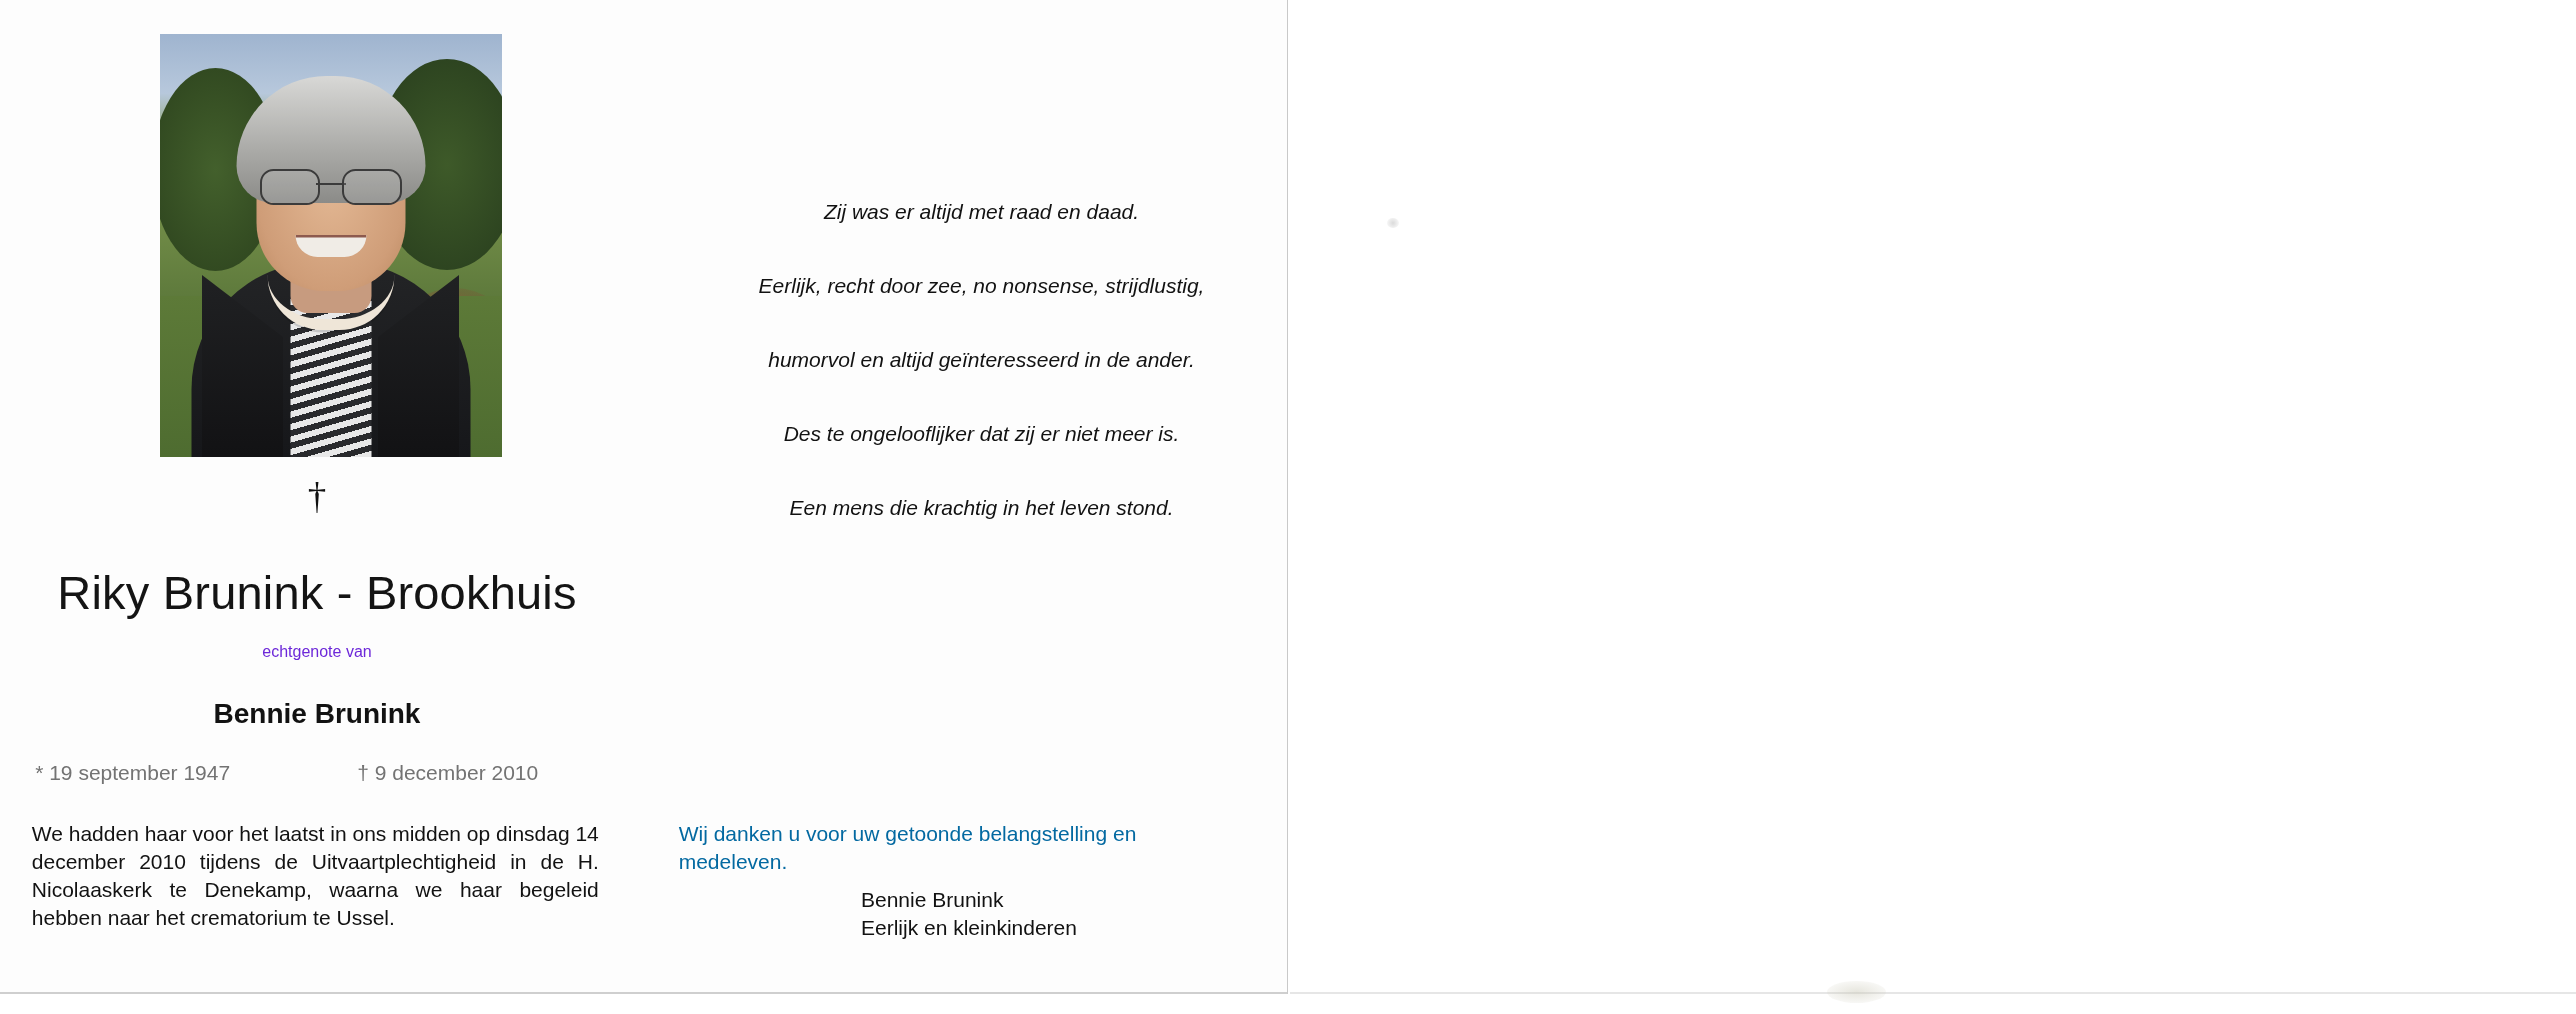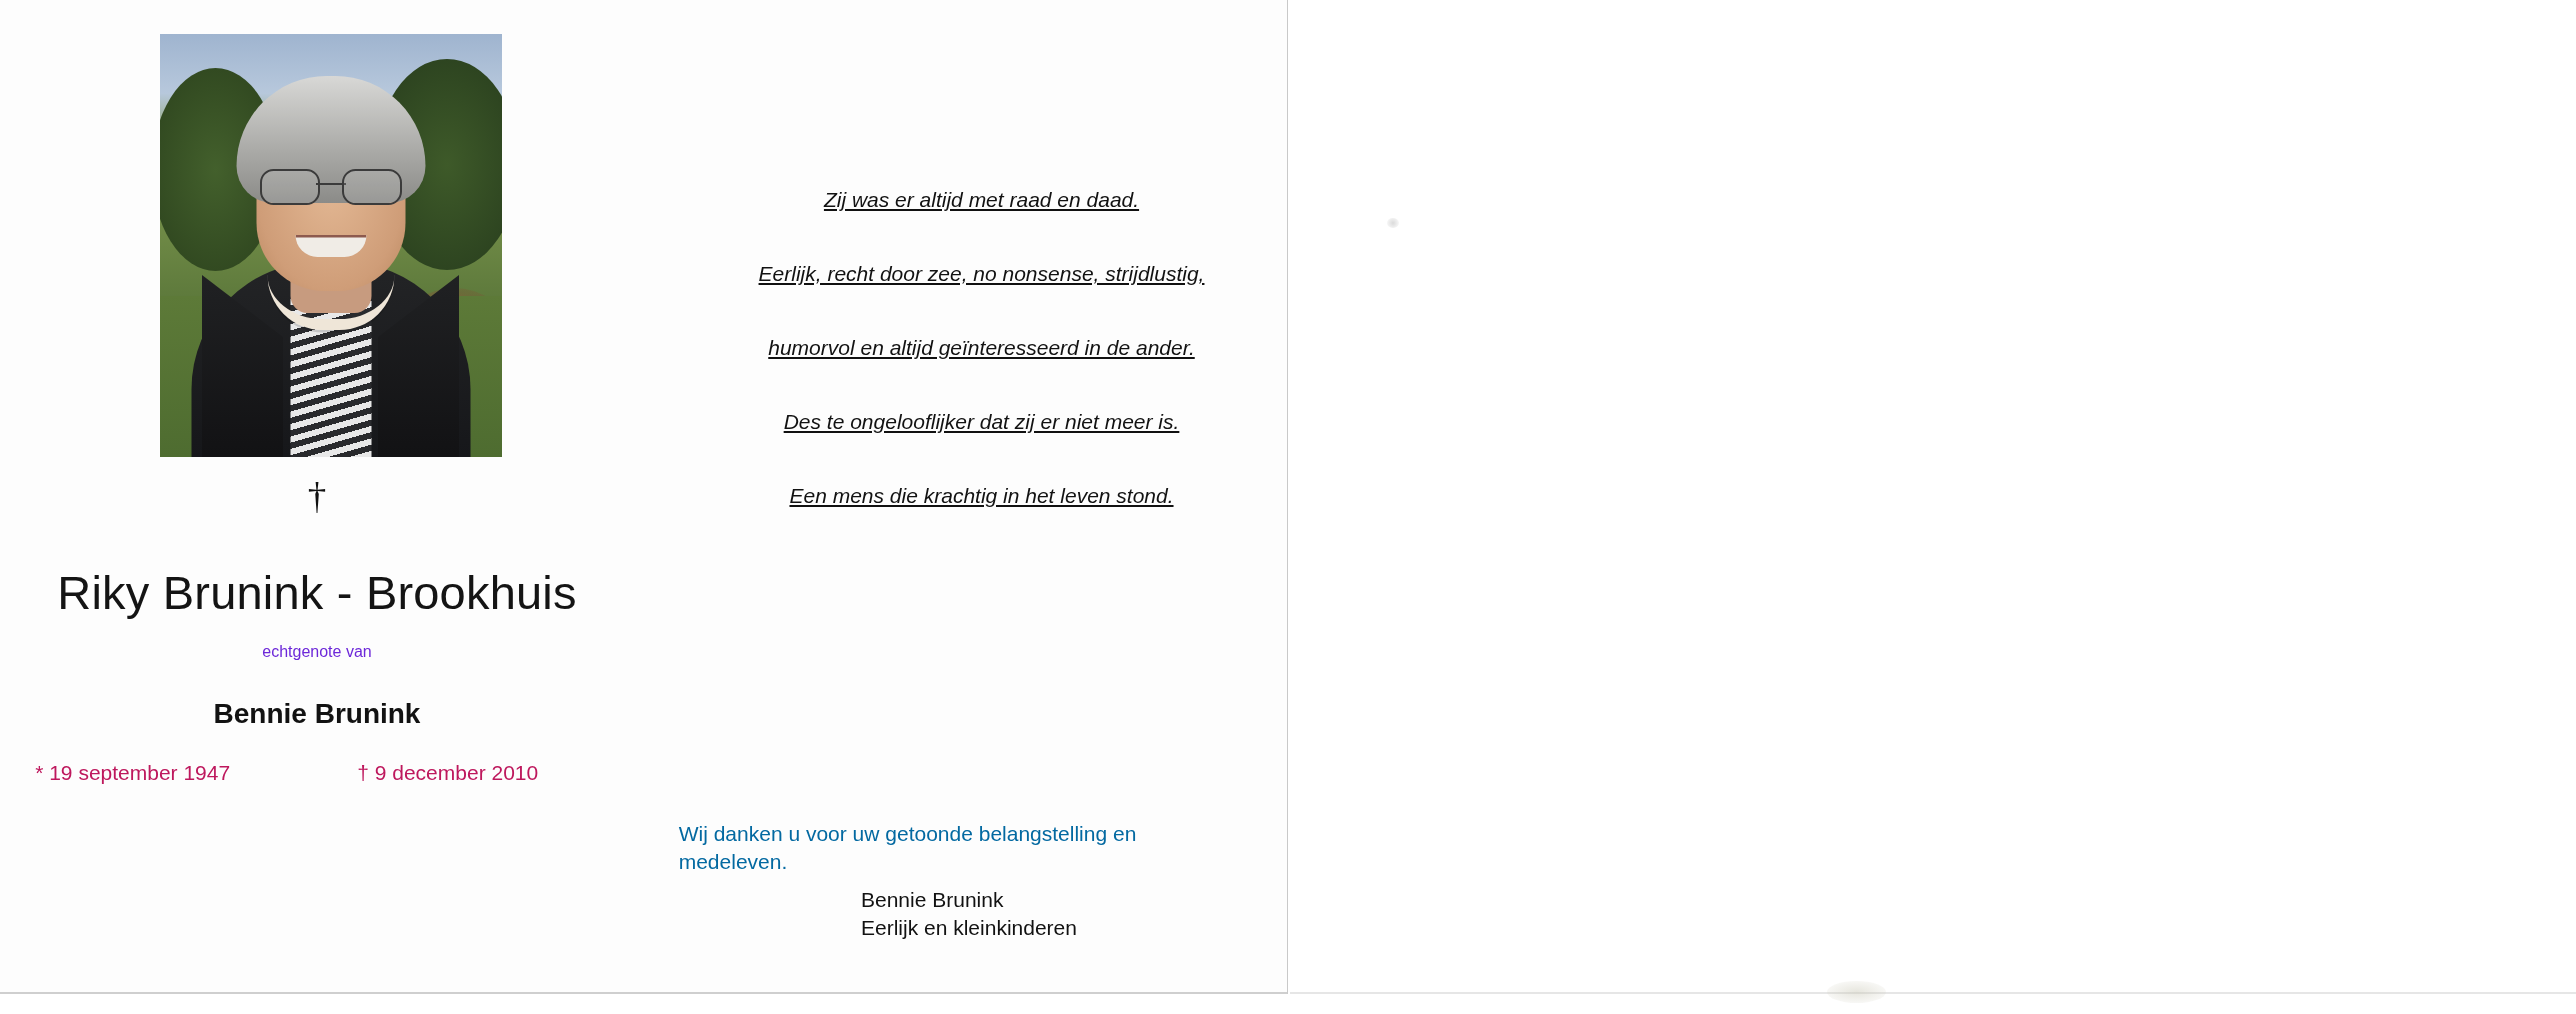--- a/index.html
+++ b/index.html
@@ -227,43 +227,42 @@
     font-weight: bold;
     color: #121212;
   }
   .dates {
     position: absolute; left: 0; right: 0; top: 744px;
     display: flex;
     justify-content: space-between;
     padding: 0 6.8px;
     box-sizing: border-box;
     font-size: 21px;
-    color: #be185d;
+    color: #737373;
   }
   .dates .birth { margin-left: 3.4px; }
   .dates .death { margin-right: 64px; }
 
   .farewell {
     position: absolute;
     left: 6.8px;
     top: 803px;
     width: 567px;
     font-size: 21px;
     line-height: 28px;
     text-align: justify;
     color: #121212;
   }
 
   
   .verse {
     position: absolute;
     left: 0;
-    top: 0;
+    top: 12px;
     width: 609px;
-    text-decoration: underline;
   }
   .verse p {
     margin: 0 0 47px 0;
     text-align: center;
     font-style: italic;
     font-size: 21px;
     line-height: 27px;
     color: #121212;
   }
   .verse p.l1 { margin-top: 169px; }
@@ -321,20 +320,21 @@
 
       <div class="name-main">Riky Brunink - Brookhuis</div>
       <div class="spouse-label">echtgenote van</div>
       <div class="spouse-name">Bennie Brunink</div>
 
       <div class="dates">
         <span class="birth">* 19 september 1947</span>
         <span class="death">† 9 december 2010</span>
       </div>
 
+      <div class="farewell">We hadden haar voor het laatst in ons midden op dinsdag 14 december 2010 tijdens de Uitvaartplechtigheid in de H. Nicolaaskerk te Denekamp, waarna we haar begeleid hebben naar het crematorium te Ussel.</div>
     </div>
 
     <div class="col-right">
       <div class="verse">
         <p class="l1">Zij was er altijd met raad en daad.</p>
         <p>Eerlijk, recht door zee, no nonsense, strijdlustig,</p>
         <p>humorvol en altijd geïnteresseerd in de ander.</p>
         <p>Des te ongelooflijker dat zij er niet meer is.</p>
         <p>Een mens die krachtig in het leven stond.</p>
       </div>

